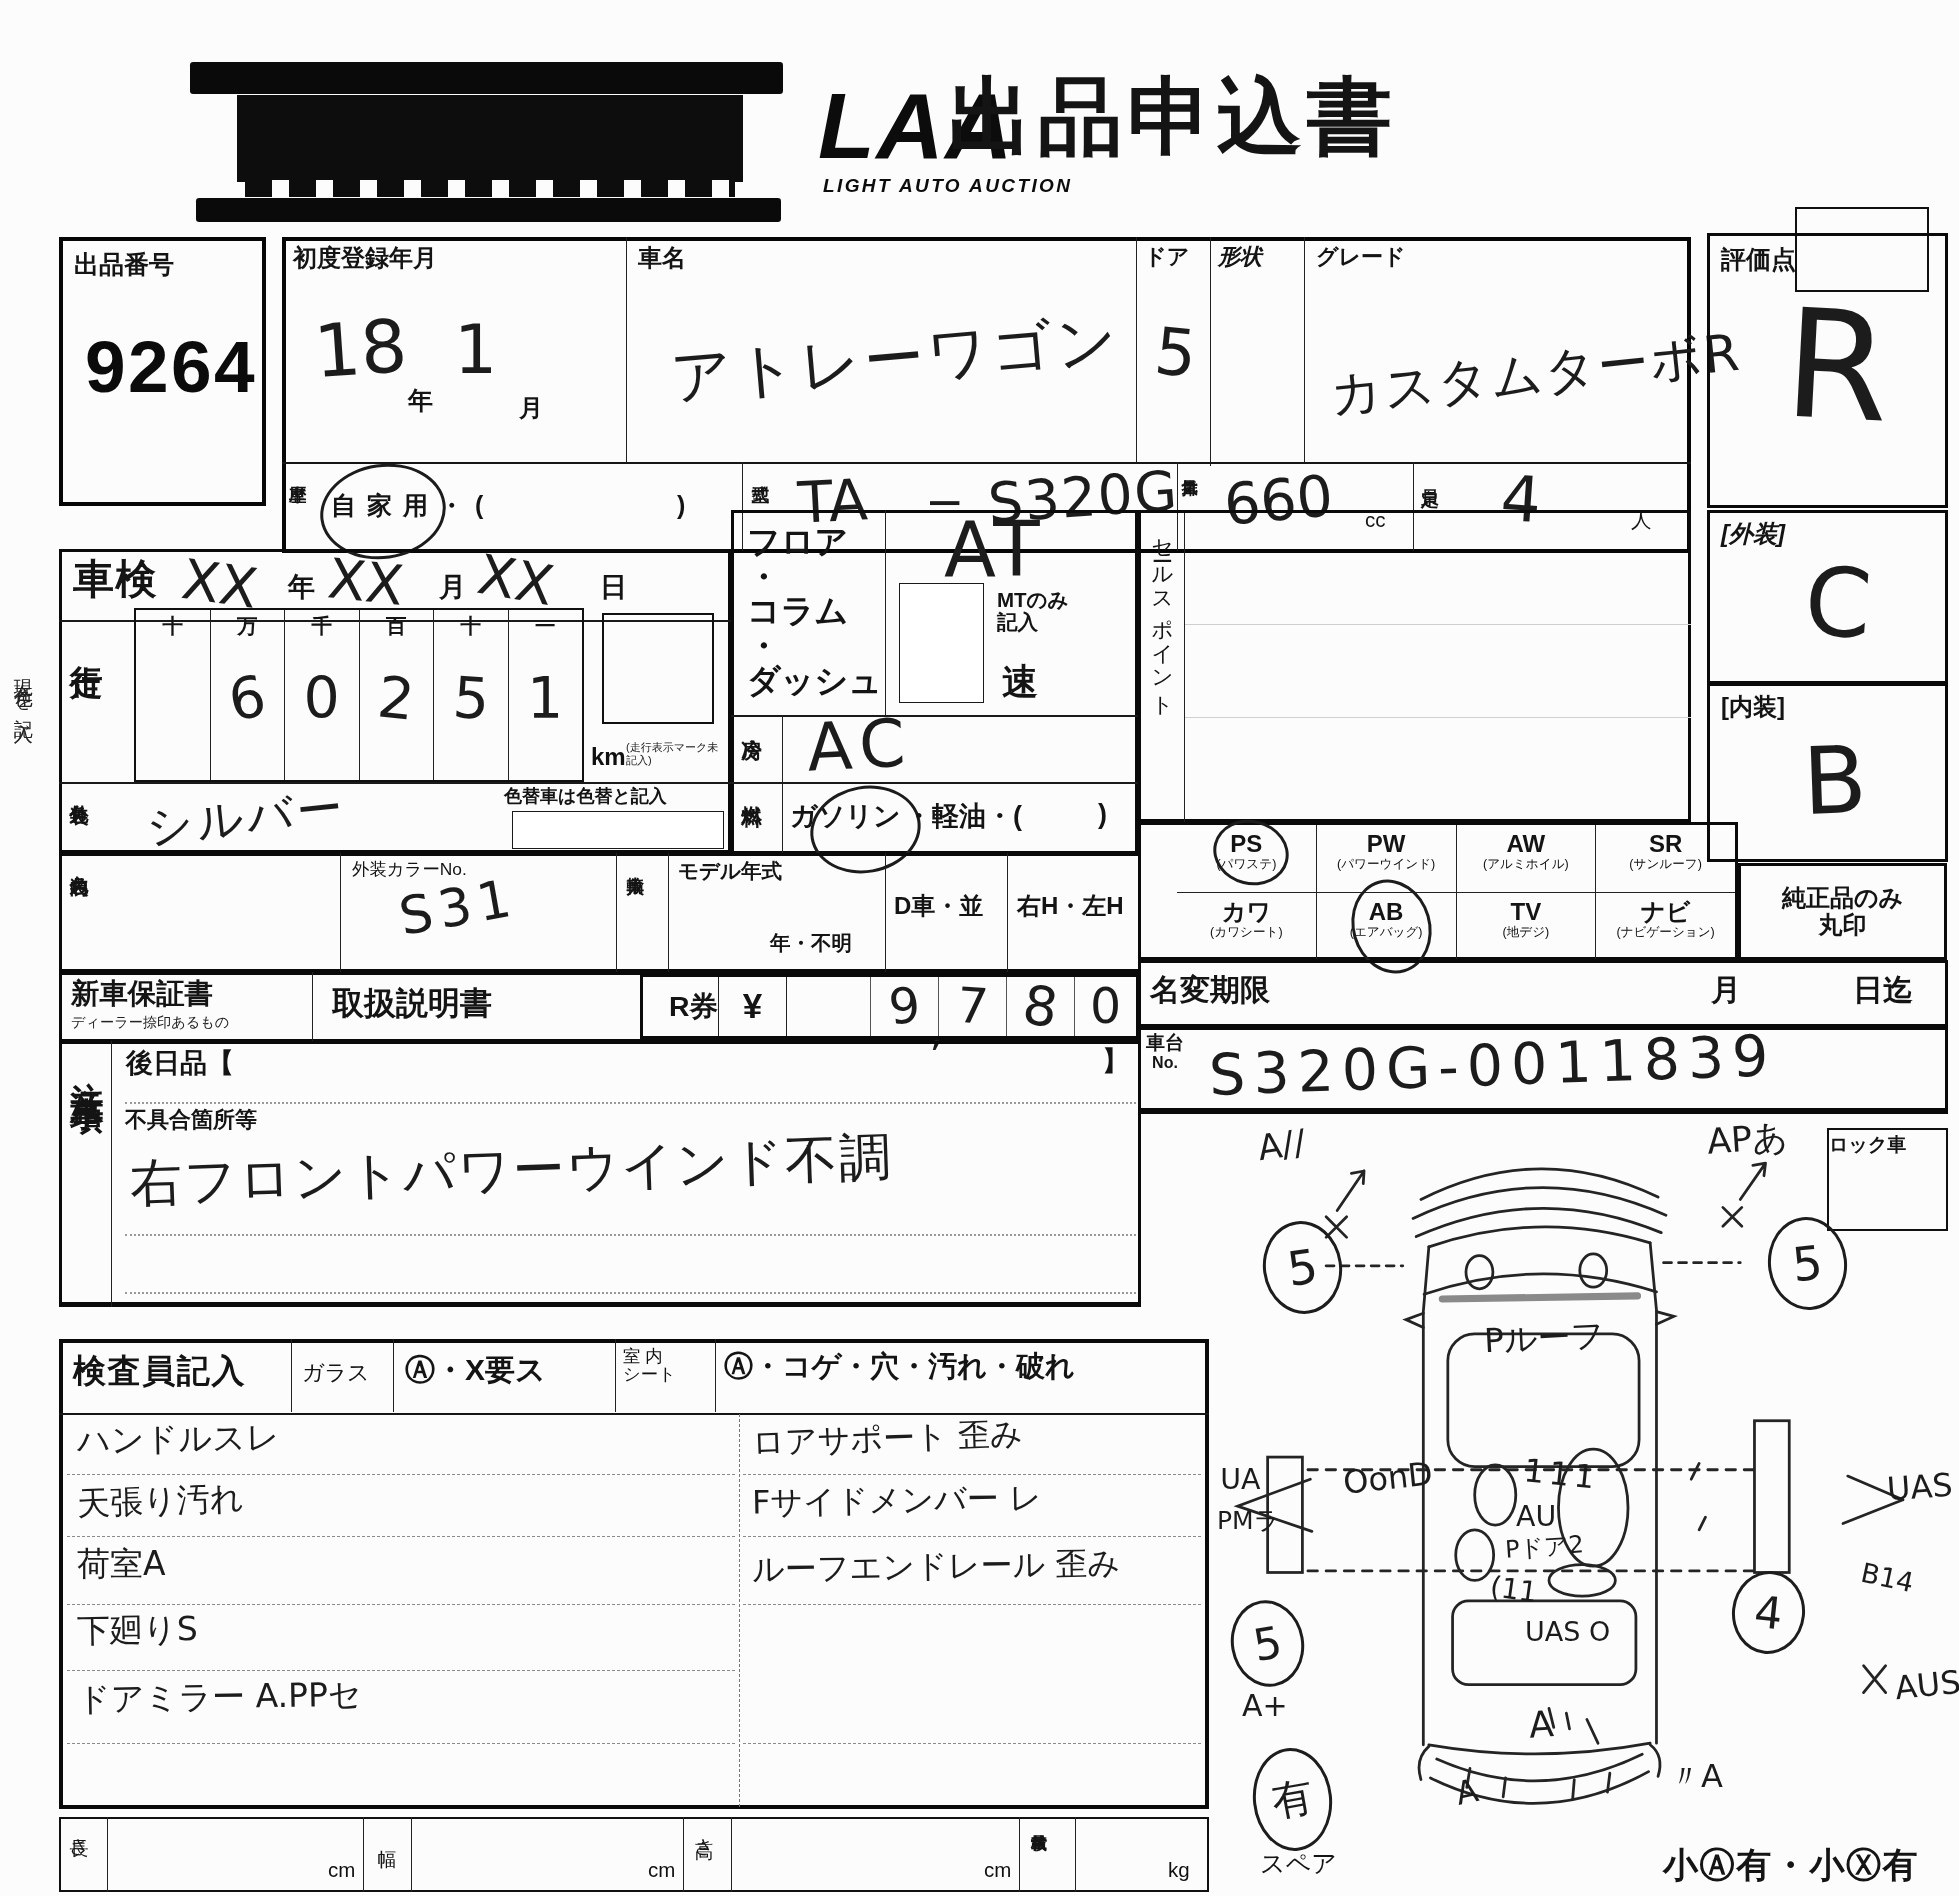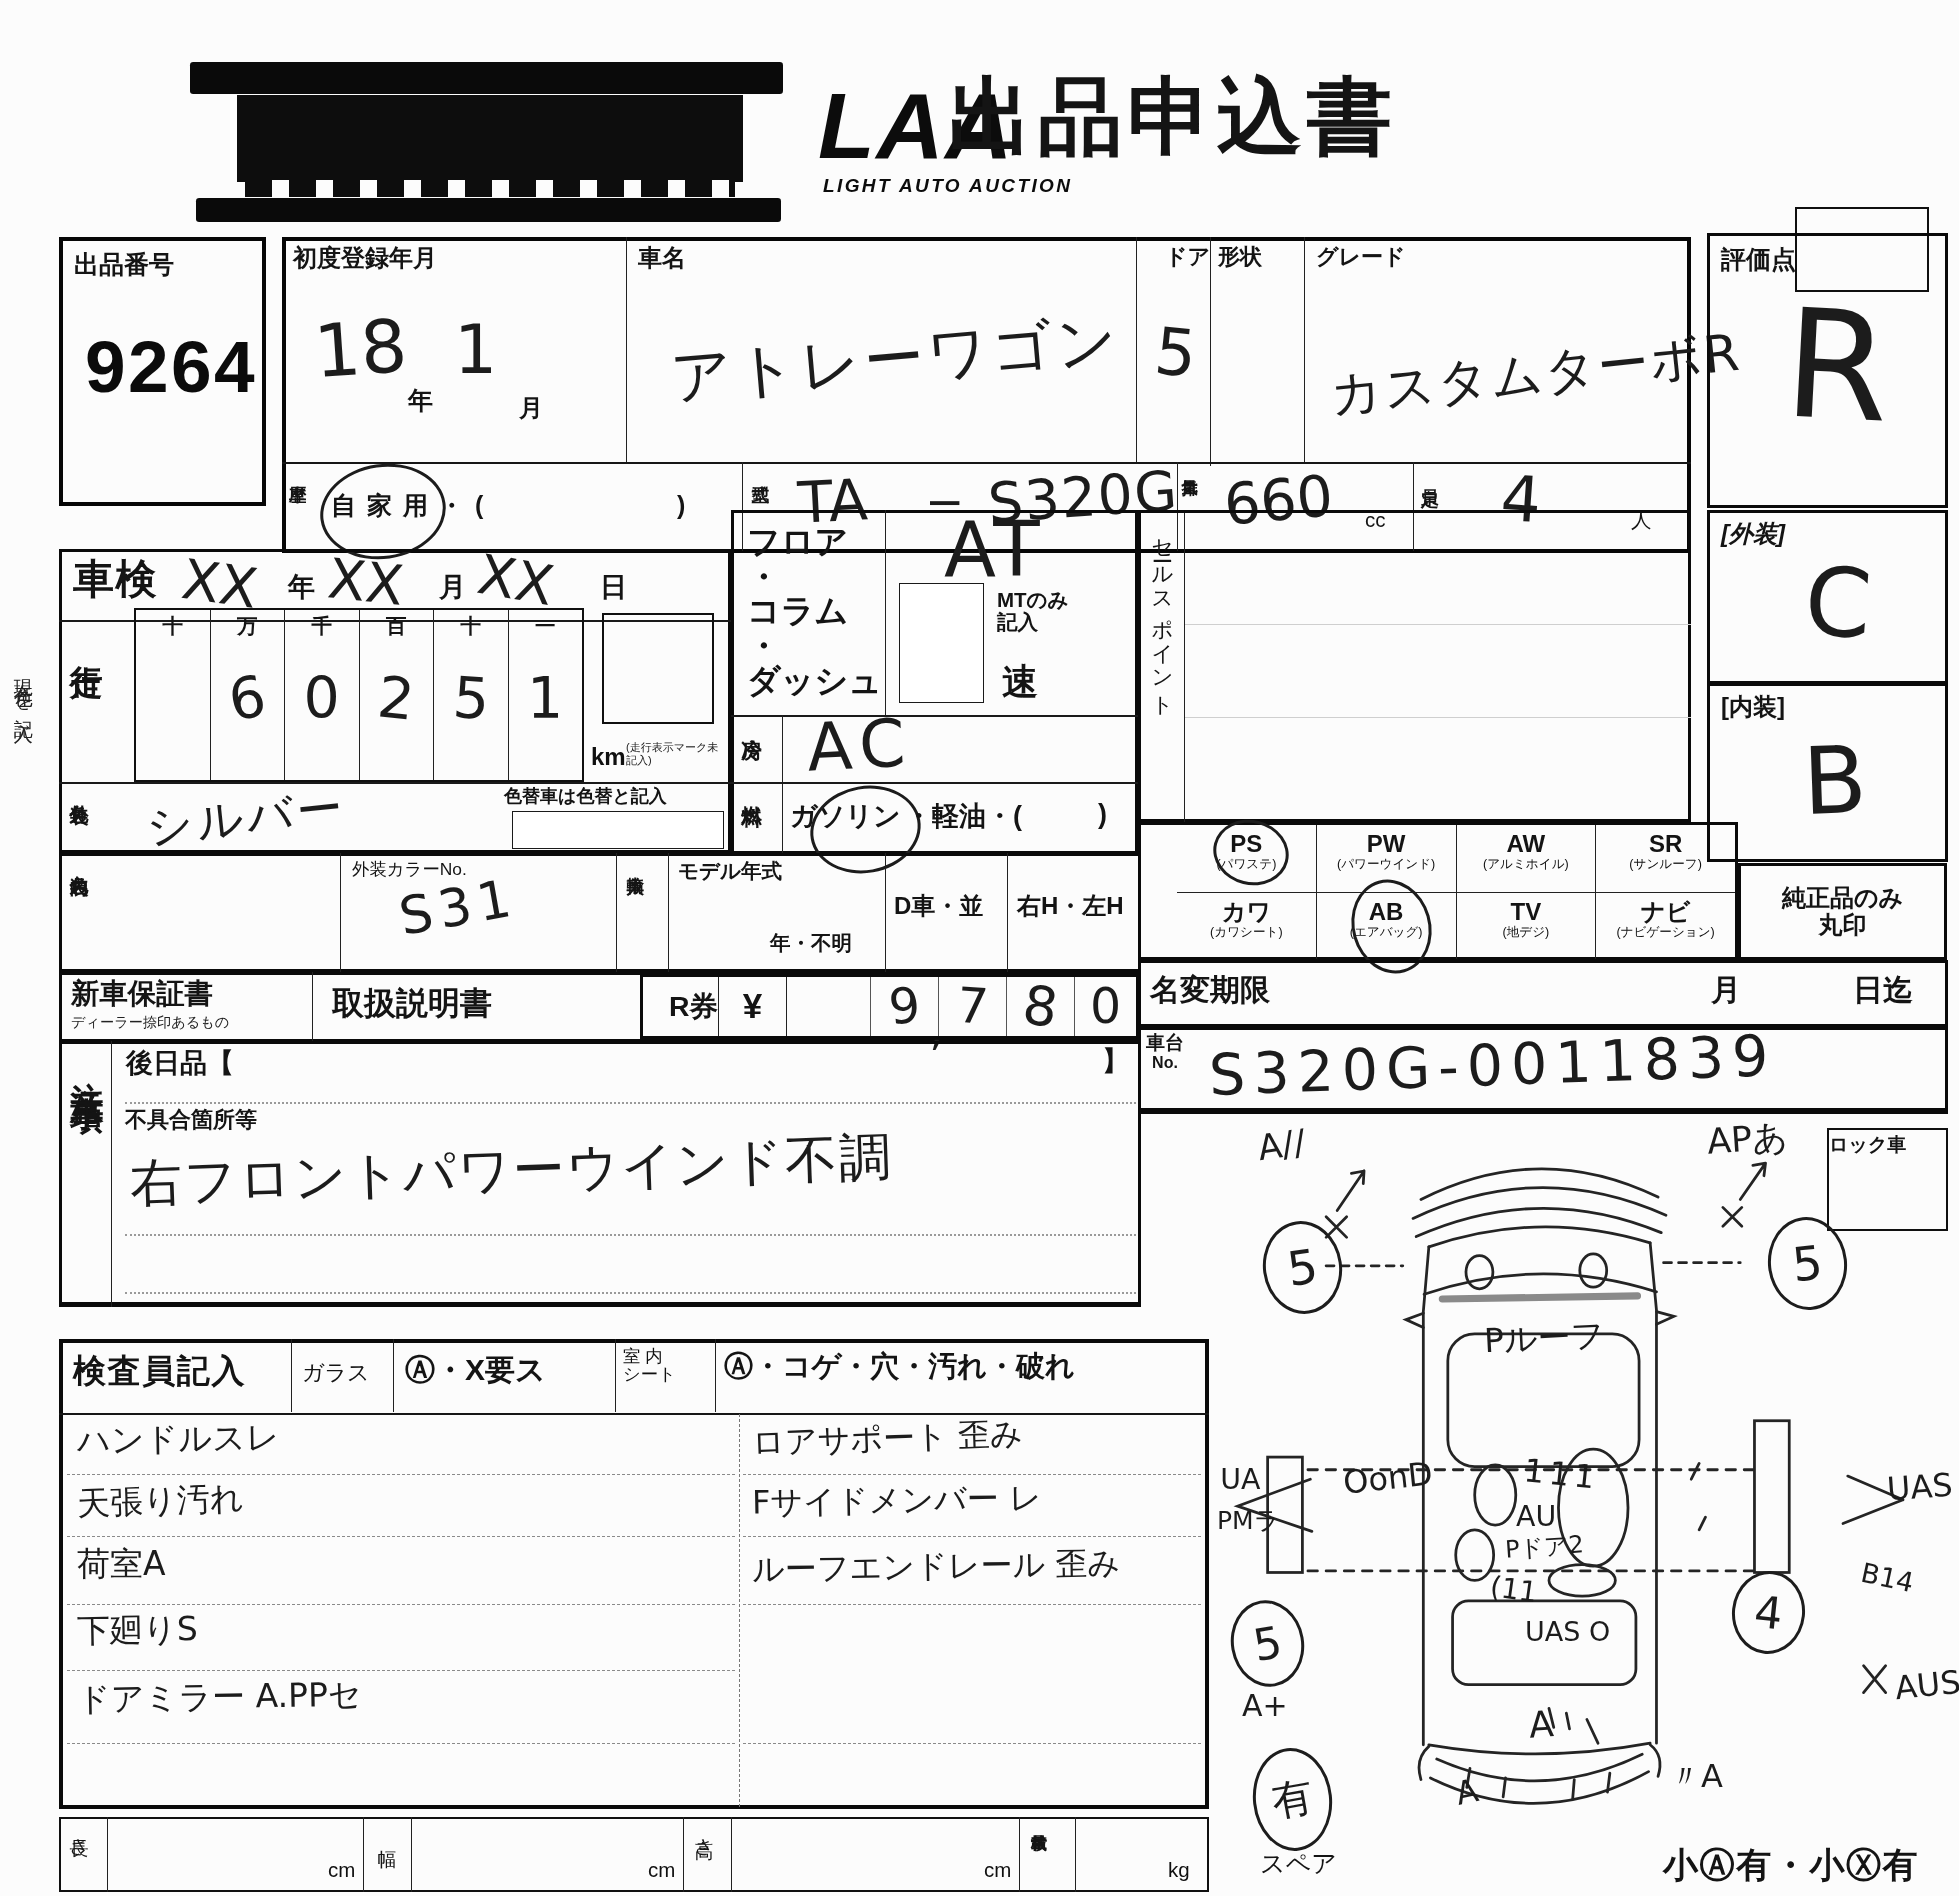--- a/index.html
+++ b/index.html
@@ -50,26 +50,26 @@
     <div class="lbl" style="font-size:24px;margin:8px 0 0 11px;">初度登録年月</div>
     <div class="a hw" style="left:32px;top:75px;font-size:73px;transform:rotate(-4deg);">18</div>
     <div class="a lbl" style="left:126px;top:150px;font-size:25px;">年</div>
     <div class="a hw" style="left:172px;top:79px;font-size:68px;">1</div>
     <div class="a lbl" style="left:237px;top:158px;font-size:24px;">月</div>
   </div>
   <div class="a" style="left:627px;top:237px;width:510px;height:225px;border-right:1.6px solid #222;">
     <div class="lbl" style="font-size:24px;margin:8px 0 0 11px;">車名</div>
     <div class="a hw" style="left:43px;top:91px;font-size:60px;transform:rotate(-5deg);letter-spacing:3.2px;">アトレーワゴン</div>
   </div>
-  <div class="a" style="left:1138px;top:237px;width:73px;height:229px;border-right:1.6px solid #222;text-align:right;">
+  <div class="a" style="left:1138px;top:237px;width:73px;height:229px;border-right:1.6px solid #222;">
     <div class="lbl" style="font-size:22px;margin:8px 0 0 6.3px;">ドア</div>
     <div class="a hw" style="left:17.4px;top:83px;font-size:65px;transform:rotate(6deg);">5</div>
   </div>
   <div class="a" style="left:1210px;top:237px;width:95px;height:225px;border-right:1.6px solid #222;">
-    <div class="lbl" style="font-size:22px;margin:8px 0 0 8px;">形状</div>
+    <div class="lbl" style="font-size:22px;margin:8px 0 0 8px;font-style:italic;">形状</div>
   </div>
   <div class="a" style="left:1305px;top:237px;width:386px;height:225px;">
     <div class="lbl" style="font-size:22px;margin:8px 0 0 11px;">グレード</div>
     <div class="a hw" style="left:24px;top:111px;font-size:51px;transform:rotate(-6deg);letter-spacing:1.6px;">カスタムターボR</div>
   </div>
 
   <div class="a" style="left:282px;top:462px;width:1409px;height:0;border-top:2.4px solid #161616;"></div>
   <div class="a" style="left:282px;top:462px;width:461px;height:89px;border-right:1.6px solid #222;">
     <div class="a vlabel lbl" style="left:6.3px;top:9.5px;font-size:17.4px;">車歴</div>
     <span class="a circ" style="left:38px;top:1.6px;width:126px;height:95px;border-width:3.2px;transform:rotate(-8deg);"></span>

